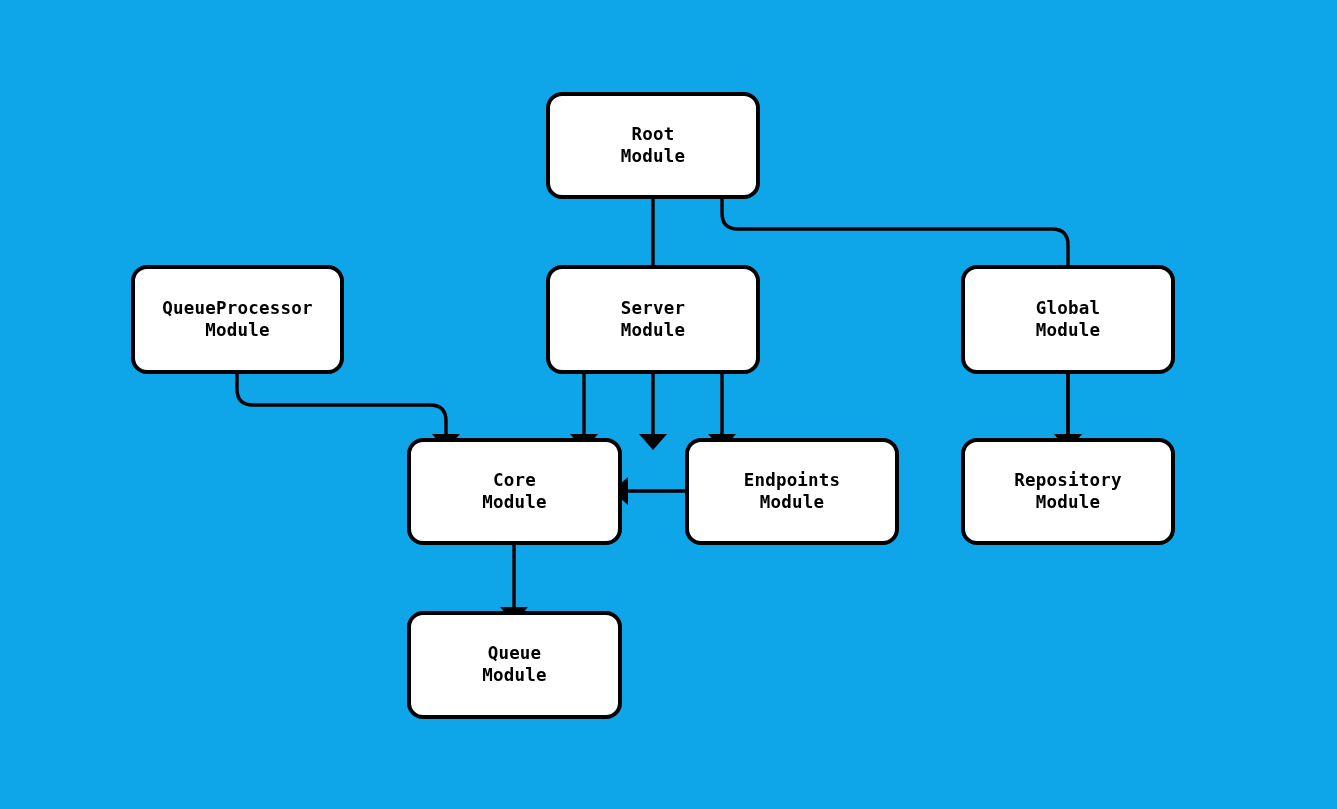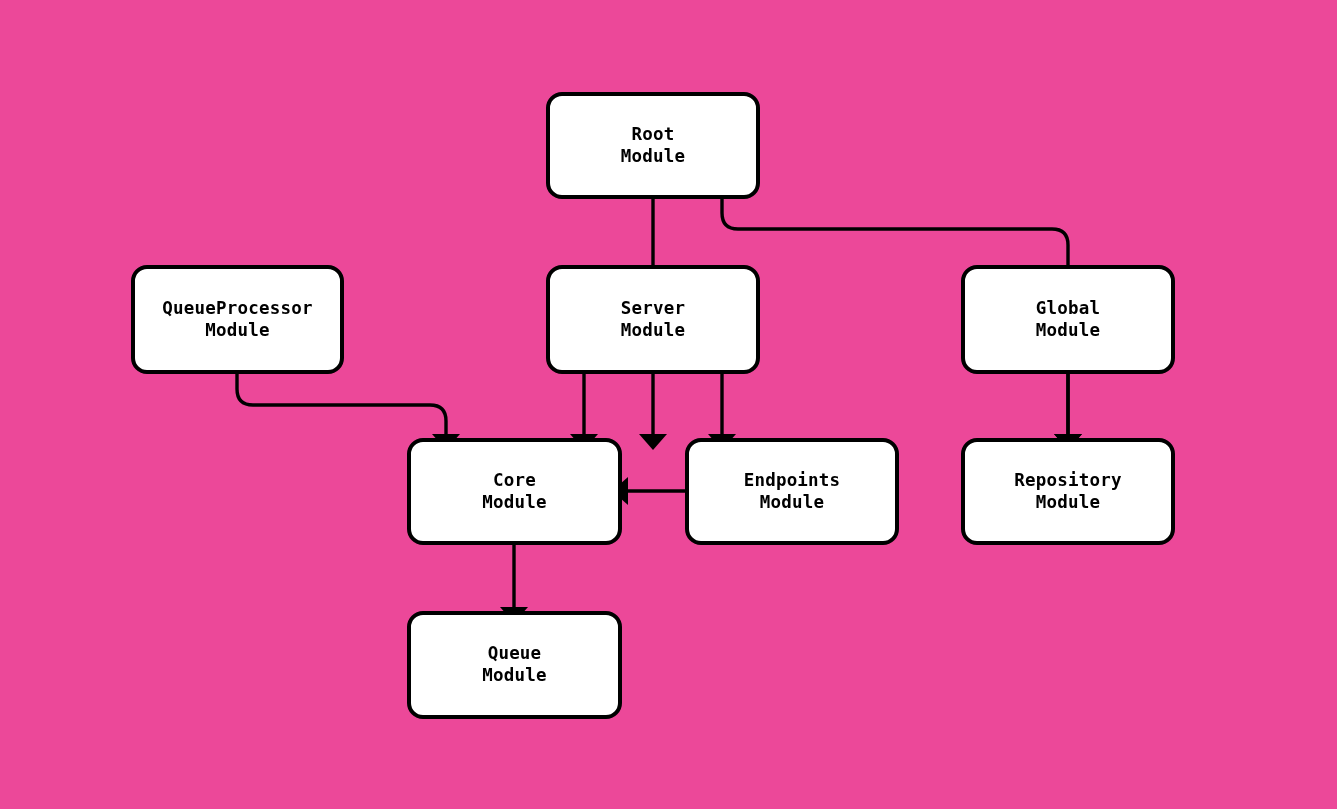--- a/index.html
+++ b/index.html
@@ -11,21 +11,21 @@
   body {
     width: 1337px;
     height: 809px;
     font-family: "DejaVu Sans Mono", "Liberation Mono", monospace;
     overflow: hidden;
   }
   #diagram-root {
     position: relative;
     width: 1337px;
     height: 809px;
-    background: #ec4899;
+    background: #0ea5e9;
   }
   svg#diagram-canvas {
     display: block;
     width: 1337px;
     height: 809px;
   }
   .node-box {
     fill: #ffffff;
     stroke: #000000;
     stroke-width: 4;

